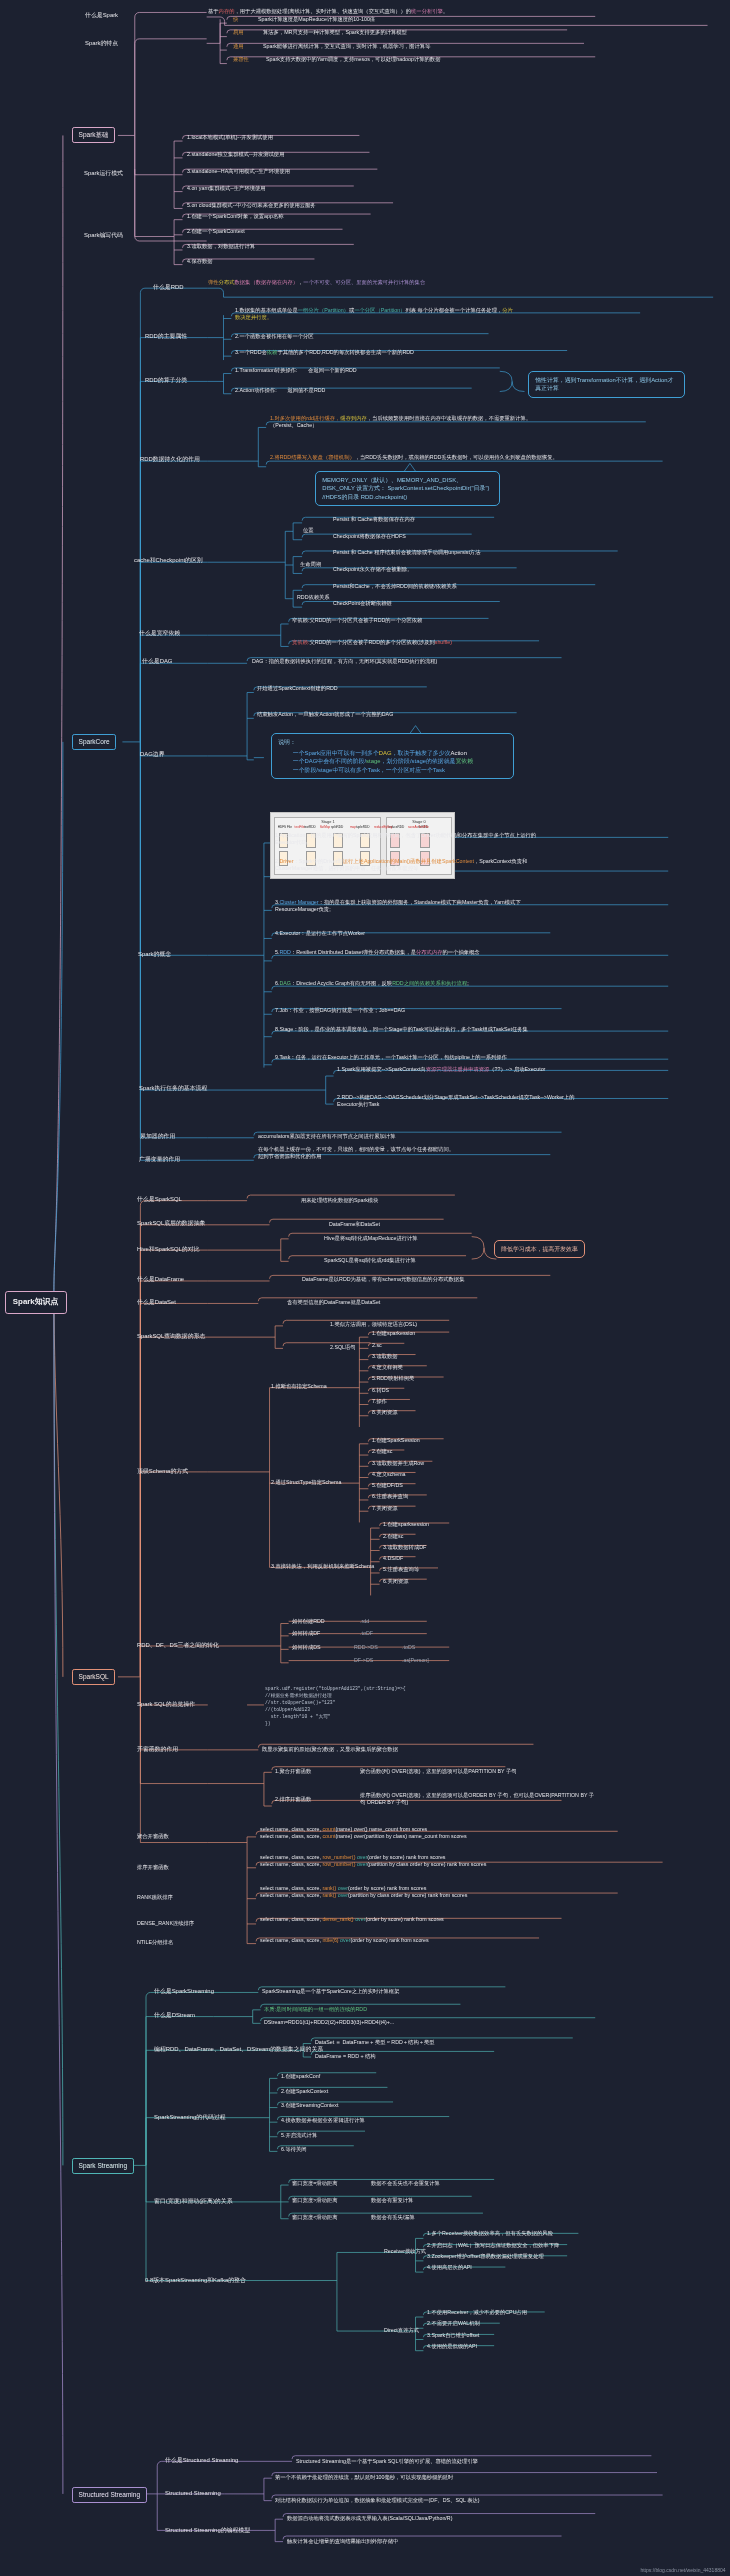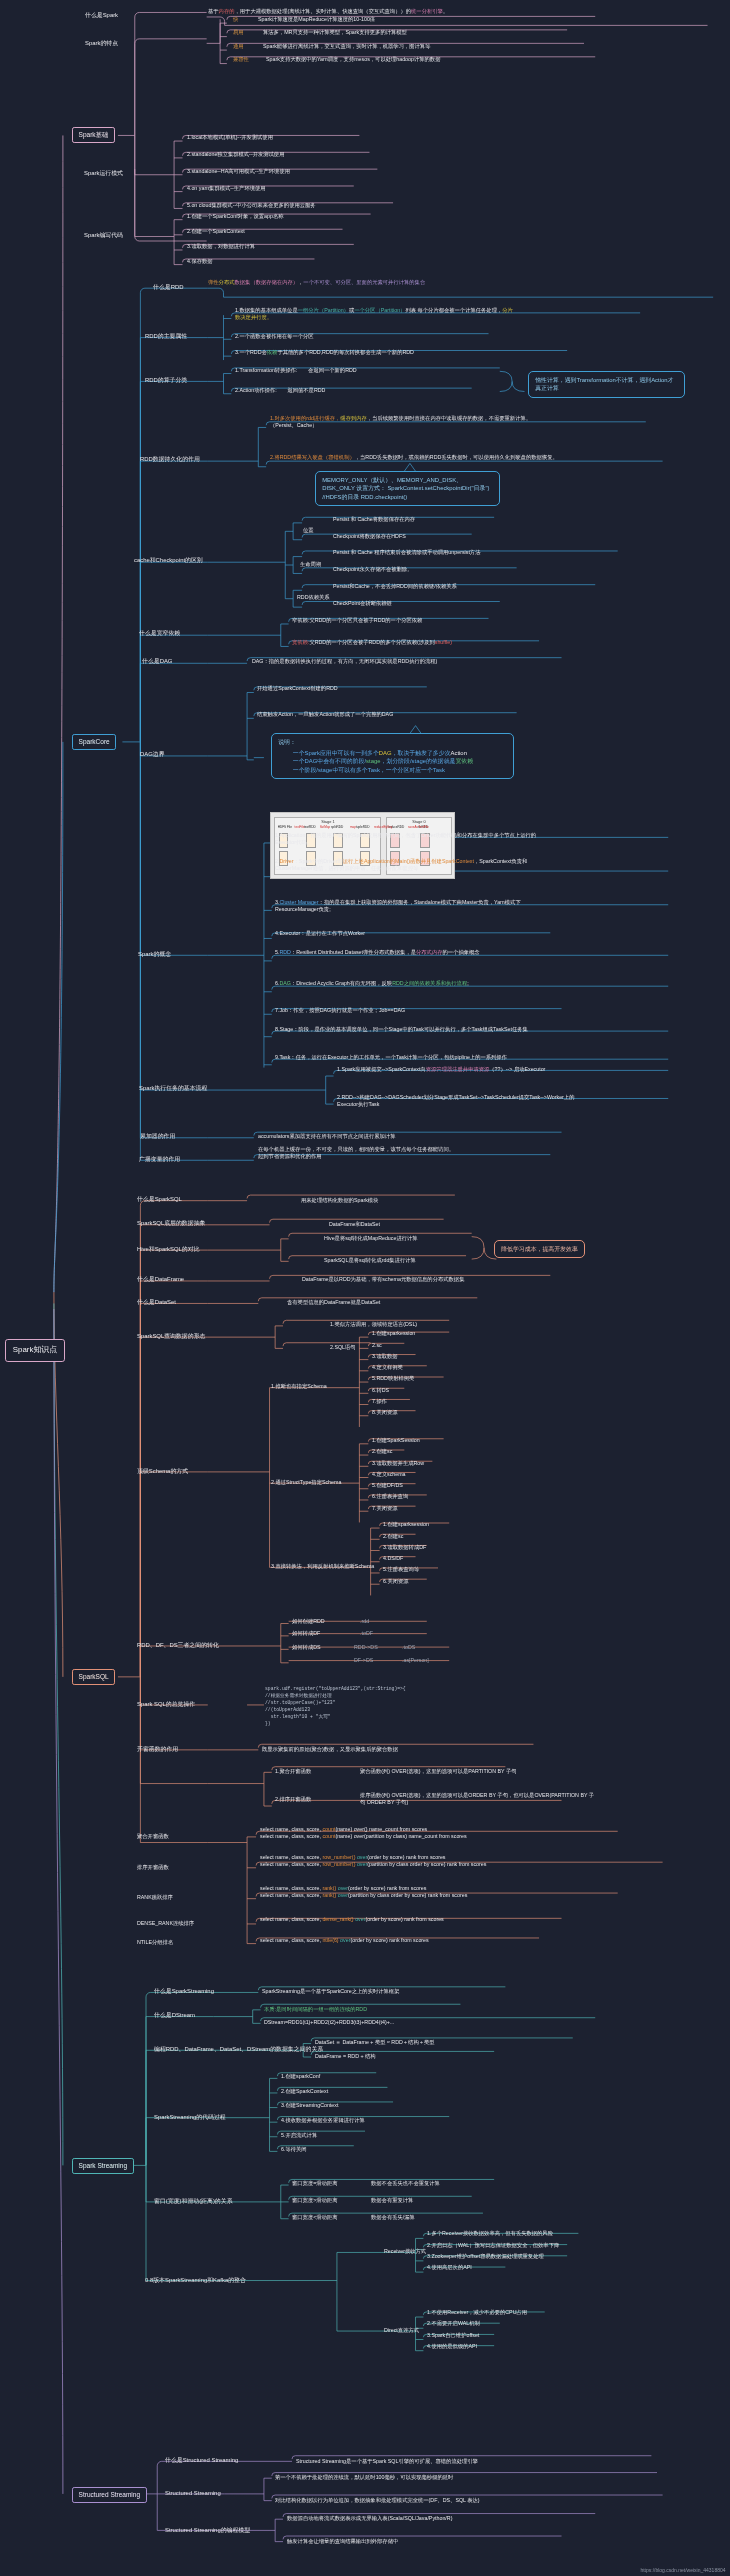--- a/index.html
+++ b/index.html
@@ -405,21 +405,21 @@
     <path d="M484,4448 a6,6 0 0 1 6,-6 H1180"></path>
     <path d="M280,4440 V4505 H400"></path>
     <path d="M490,4485 V4525"></path>
     <path d="M400,4505 H490"></path>
     <path d="M490,4485 H504 M490,4525 H504"></path>
     <path d="M504,4481 a6,6 0 0 1 6,-6 H1060"></path>
     <path d="M504,4521 a6,6 0 0 1 6,-6 H1000"></path>
   </g>
 </svg>
 
-<div class="node root" style="left:4.5px; top:1339px;">Spark知识点</div>
+<div class="node root" style="left:4.5px; top:1291px;font-weight:bold;">Spark知识点</div>
 
 <div class="node branch br-pink" style="left:72px; top:127px;">Spark基础</div>
 <div class="node branch br-blue" style="left:72px; top:734px;">SparkCore</div>
 <div class="node branch br-salmon" style="left:72px; top:1669px;">SparkSQL</div>
 <div class="node branch br-teal" style="left:72px; top:2158px;">Spark Streaming</div>
 <div class="node branch br-violet" style="left:72px; top:2487px;">Structured Streaming</div>
 
 <div class="node t11 lbl" style="left:85px; top:12.4px;">什么是Spark</div>
 <div class="node t10 leaf" style="left:208px; top:7.9px; width:270px;"><span>基于</span><span class="c-red">内存的</span><span>，用于大规模数据处理(离线计算、实时计算、快速查询（交互式查询））的</span><span class="c-pnk">统一分析引擎</span><span>。</span></div>
 

